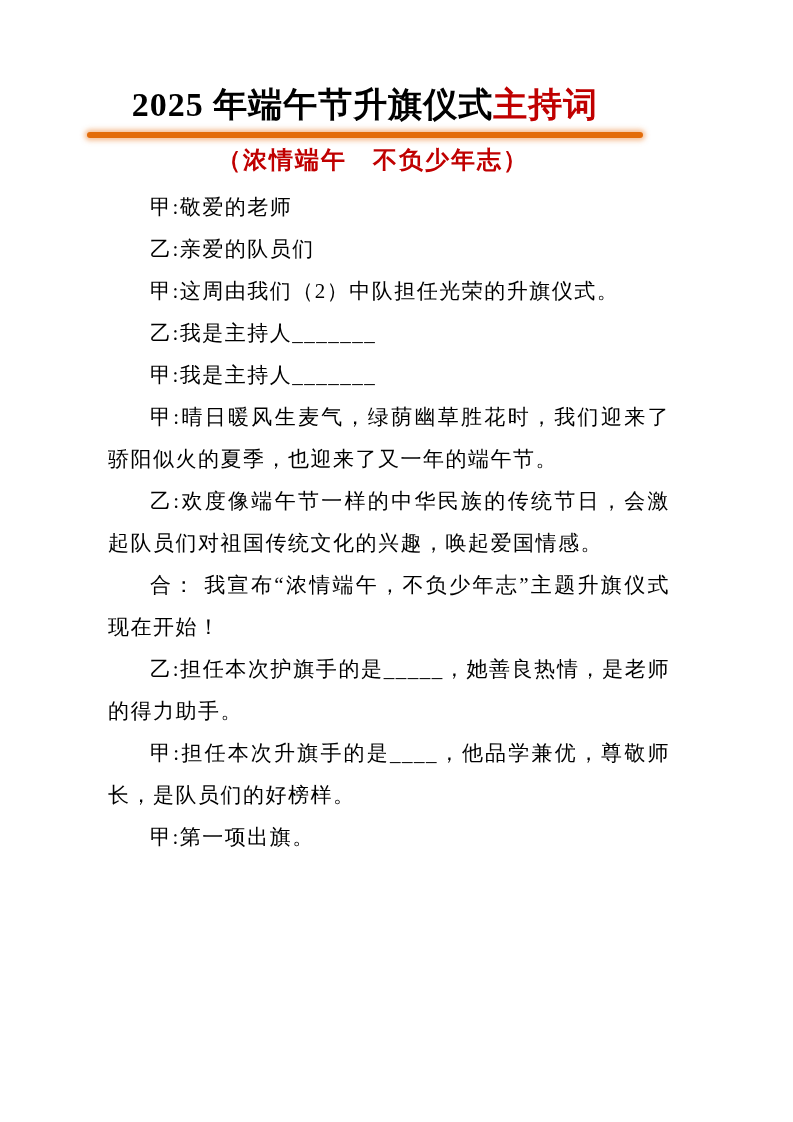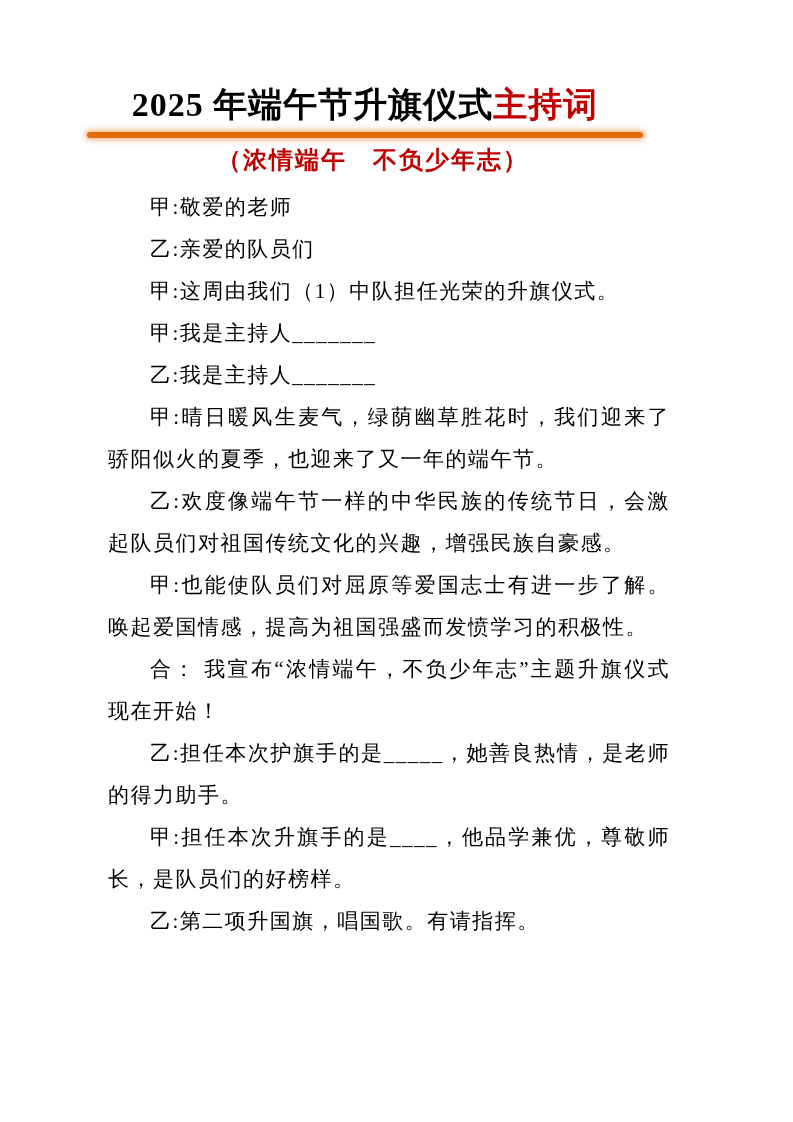--- a/index.html
+++ b/index.html
@@ -65,25 +65,24 @@
 
   <h1 class="doc-title"><span>2025 年端午节升旗仪式</span><span class="title-red">主持词</span></h1>
 
   <div class="title-rule"></div>
 
   <h2 class="doc-subtitle">（浓情端午　不负少年志）</h2>
 
   <div class="doc-body">
     <p>甲:敬爱的老师</p>
     <p>乙:亲爱的队员们</p>
-    <p>甲:这周由我们（1）中队担任光荣的升旗仪式。</p>
+    <p>甲:这周由我们（2）中队担任光荣的升旗仪式。</p>
+    <p>乙:我是主持人_______</p>
     <p>甲:我是主持人_______</p>
-    <p>乙:我是主持人_______</p>
     <p>甲:晴日暖风生麦气，绿荫幽草胜花时，我们迎来了骄阳似火的夏季，也迎来了又一年的端午节。</p>
-    <p>乙:欢度像端午节一样的中华民族的传统节日，会激起队员们对祖国传统文化的兴趣，增强民族自豪感。</p>
-    <p>甲:也能使队员们对屈原等爱国志士有进一步了解。唤起爱国情感，提高为祖国强盛而发愤学习的积极性。</p>
+    <p>乙:欢度像端午节一样的中华民族的传统节日，会激起队员们对祖国传统文化的兴趣，唤起爱国情感。</p>
     <p>合： 我宣布“浓情端午，不负少年志”主题升旗仪式现在开始！</p>
     <p>乙:担任本次护旗手的是_____，她善良热情，是老师的得力助手。</p>
     <p>甲:担任本次升旗手的是____，他品学兼优，尊敬师长，是队员们的好榜样。</p>
-    <p>乙:第二项升国旗，唱国歌。有请指挥。</p>
+    <p>甲:第一项出旗。</p>
   </div>
 
 </div>
 
 </body></html>

